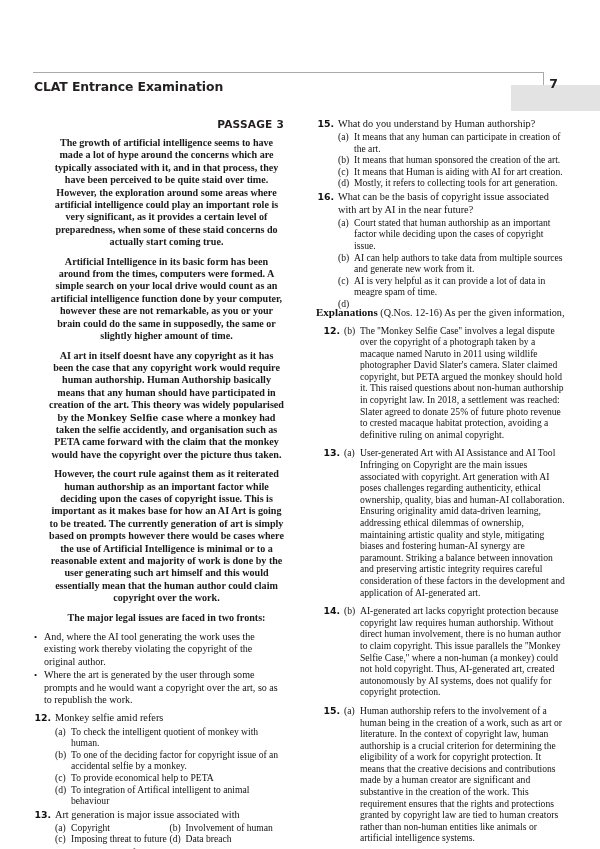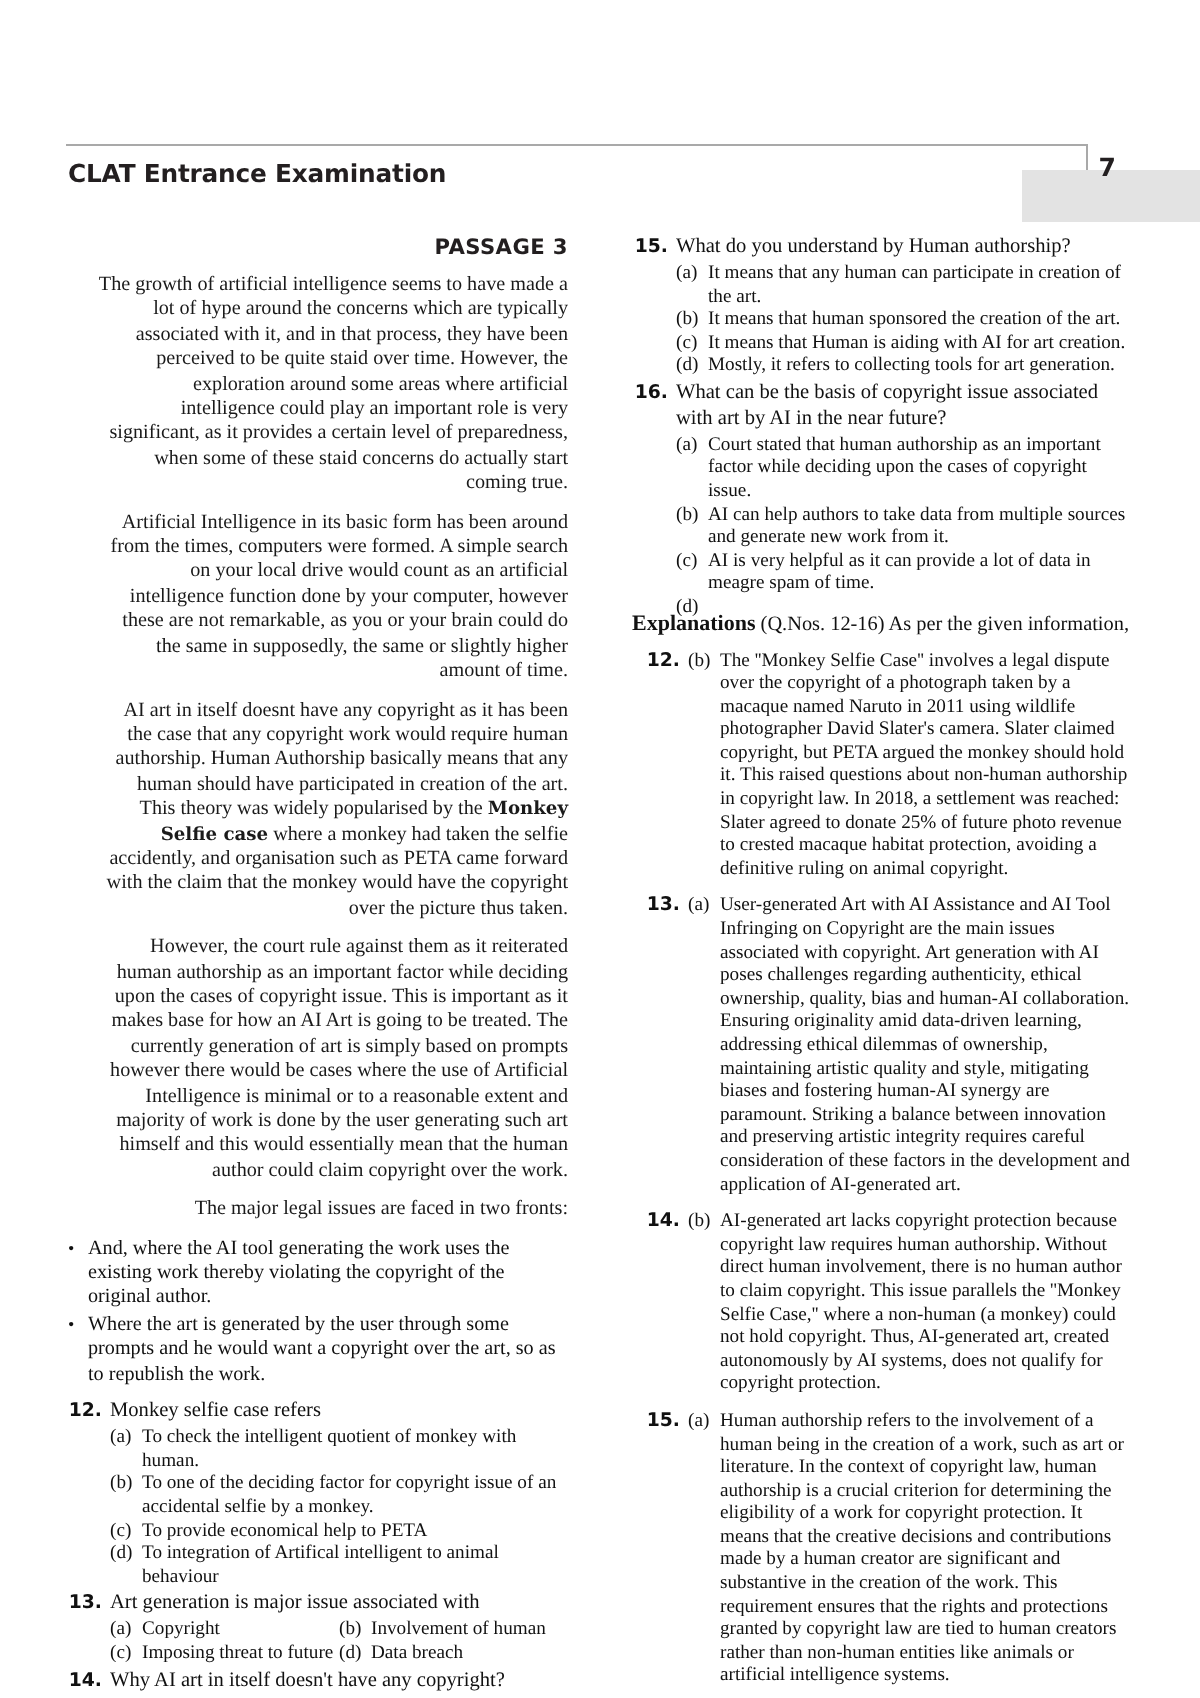--- a/index.html
+++ b/index.html
@@ -92,22 +92,23 @@
     font-size: 10.6px;
     letter-spacing: 0.2px;
     margin: 0 0 7px 0;
     color: #231f20;
   }
 
   p.para {
     margin: 0 0 7px 16px;
     font-size: 10.1px;
     line-height: 12.4px;
-    text-align: right;
+    text-align: center;
     color: #1a1a1a;
+    font-weight: bold;
   }
   p.para b { font-family: "DejaVu Serif", serif; font-size: 9.1px; }
 
   
   ul.bullets {
     list-style: none;
     margin: 0 0 6px 0;
     padding: 0;
   }
   ul.bullets li {
@@ -232,21 +233,21 @@
     <p class="para">The major legal issues are faced in two fronts:</p>
 
     <ul class="bullets">
       <li>And, where the AI tool generating the work uses the existing work thereby violating the copyright of the original author.</li>
       <li>Where the art is generated by the user through some prompts and he would want a copyright over the art, so as to republish the work.</li>
     </ul>
 
     <div class="q">
       <div class="q-head">
         <span class="q-num">12.</span>
-        <span>Monkey selfie case refers</span>
+        <span>Monkey selfie amid refers</span>
       </div>
       <ul class="opts">
         <li class="opt"><span class="lbl">(a)</span><span>To check the intelligent quotient of monkey with human.</span></li>
         <li class="opt"><span class="lbl">(b)</span><span>To one of the deciding factor for copyright issue of an accidental selfie by a monkey.</span></li>
         <li class="opt"><span class="lbl">(c)</span><span>To provide economical help to PETA</span></li>
         <li class="opt"><span class="lbl">(d)</span><span>To integration of Artifical intelligent to animal behaviour</span></li>
       </ul>
     </div>
 
     <div class="q">

